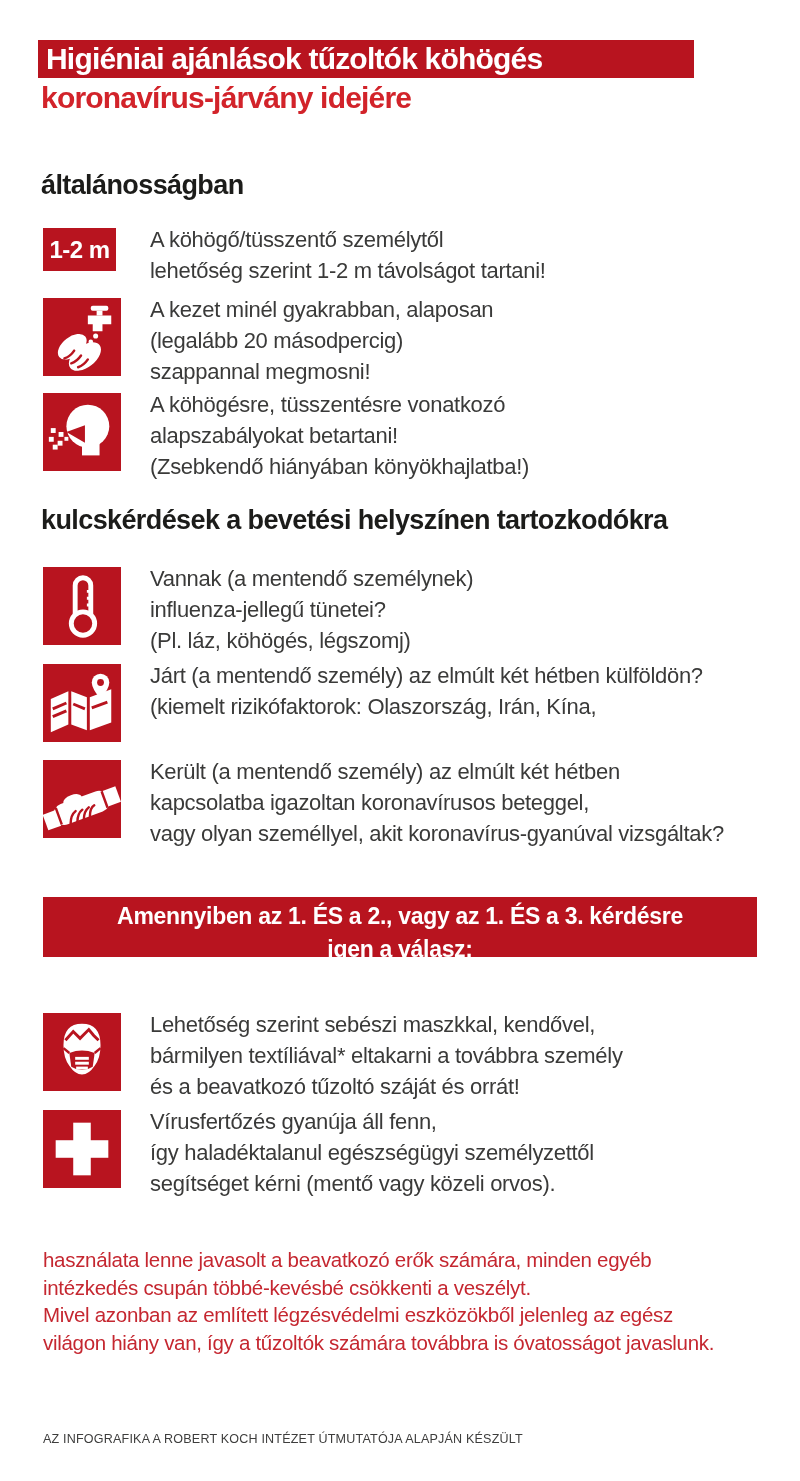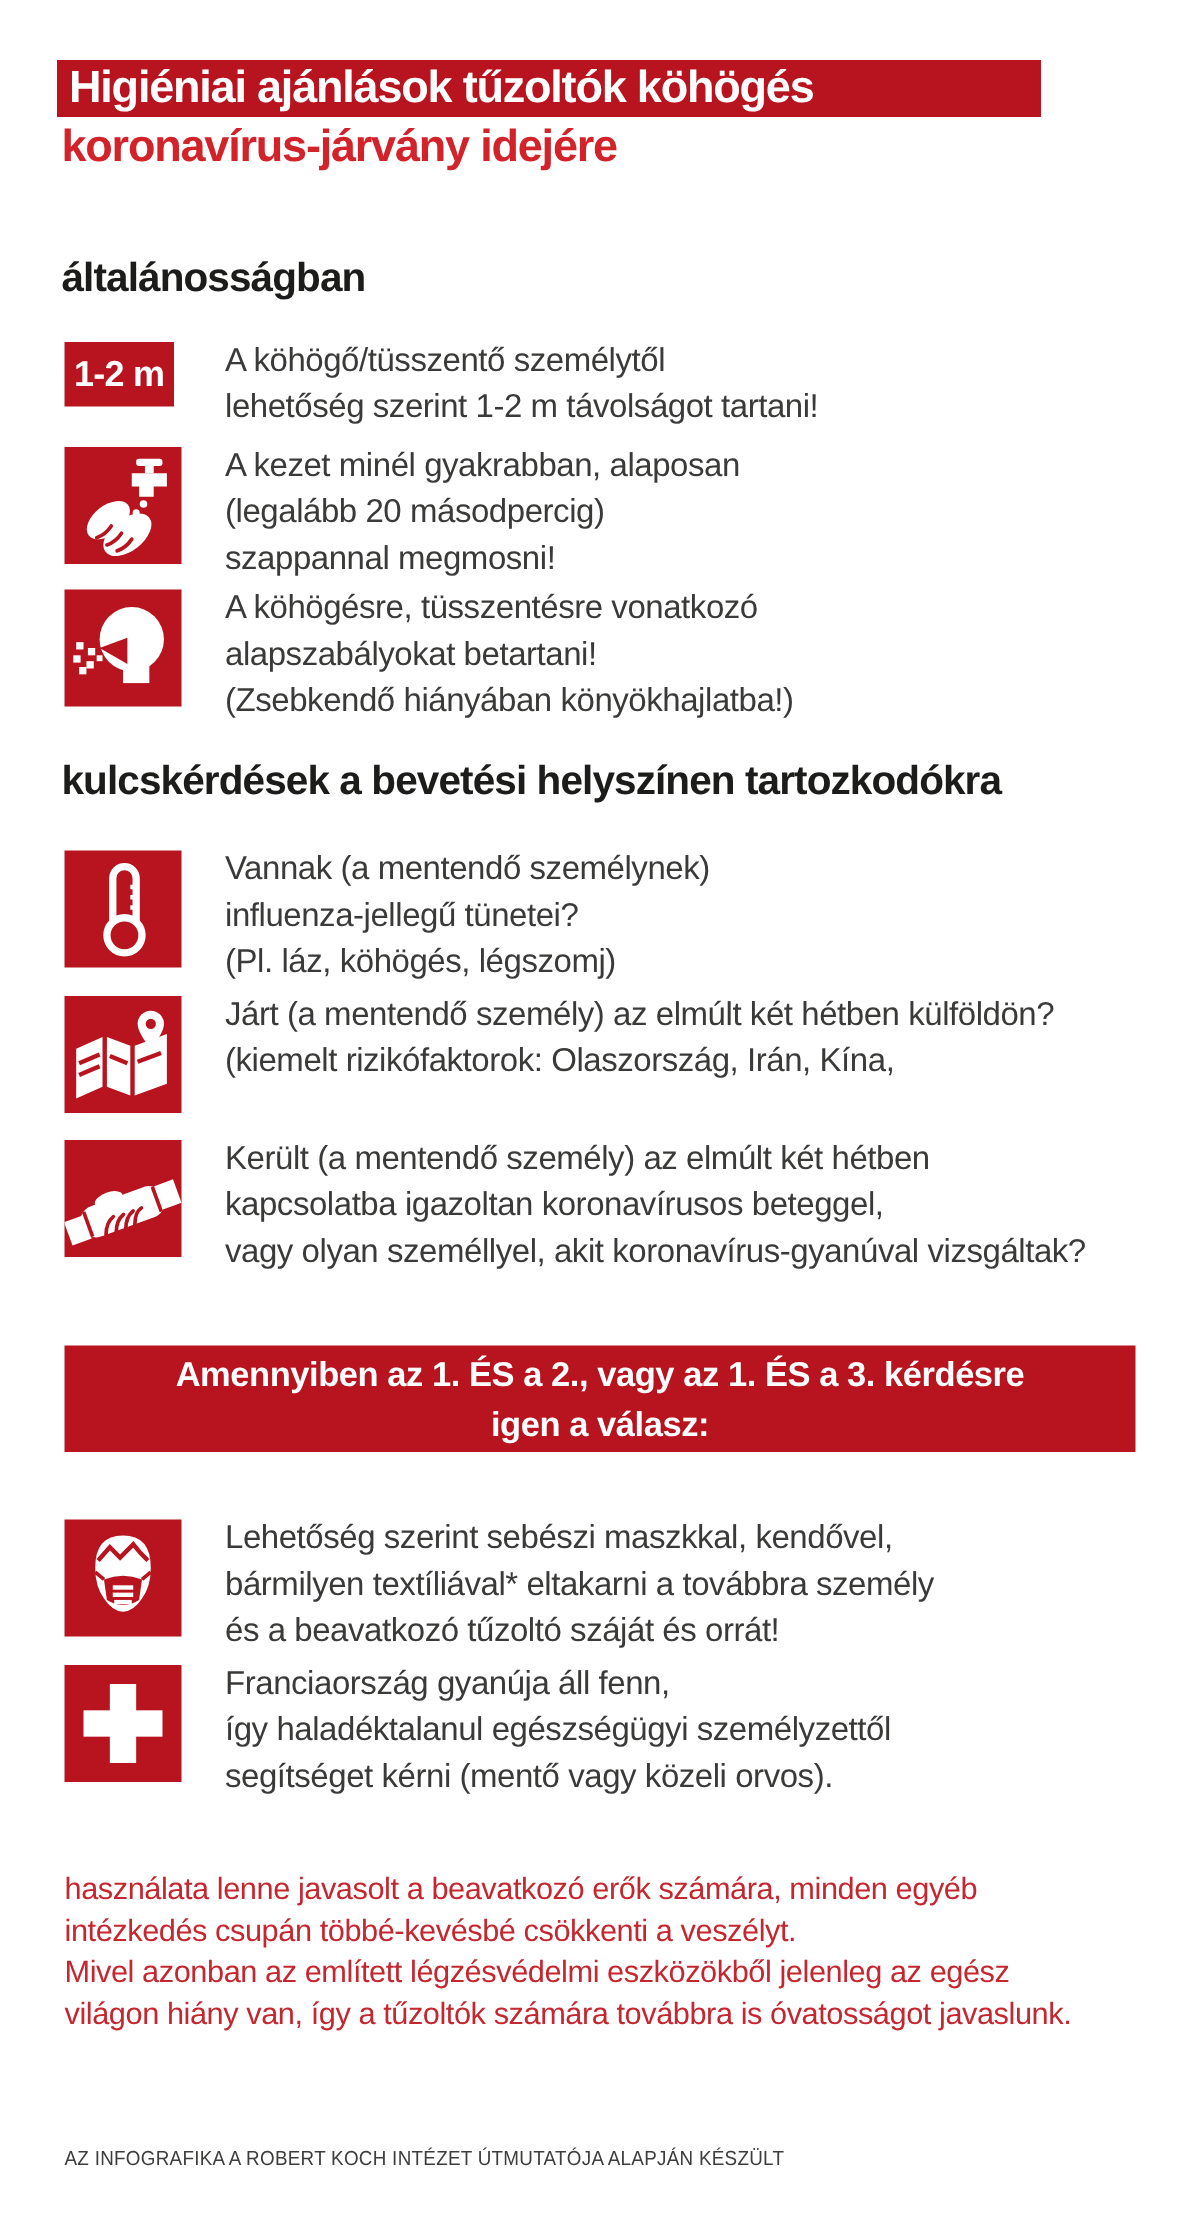--- a/index.html
+++ b/index.html
@@ -37,21 +37,21 @@
     width:73px;height:43px;background:var(--red-primary);color:#fff;
     font-weight:bold;font-size:24px;display:flex;align-items:center;justify-content:center;
     letter-spacing:-0.5px;
   }
   .row-text{
     position:absolute;left:107px;top:-4px;font-size:22px;line-height:31px;
     color:var(--text-body);letter-spacing:-0.3px;white-space:nowrap;
   }
   .row-text div{white-space:nowrap;}
   .banner{
-    position:absolute;left:43px;top:897px;width:714px;height:71px;
+    position:absolute;left:43px;top:897px;width:714px;height:60px;
     background:var(--red-primary);color:#fff;font-size:23px;font-weight:bold;
     text-align:center;line-height:33px;padding-top:3px;box-sizing:border-box;
     letter-spacing:-0.3px;
   }
   .footnote{
     position:absolute;left:43px;top:1246px;font-size:20.5px;line-height:27.5px;
     color:var(--red-footnote);letter-spacing:-0.3px;white-space:nowrap;
   }
   .footer{
     position:absolute;left:43px;top:1431px;font-size:13.5px;color:#3d3d3c;
@@ -228,21 +228,21 @@
   <div class="row" style="top:1110px;">
     <div class="icon-box">
       <svg viewBox="0 0 80 80" aria-hidden="true">
         <g fill="#fff">
           <rect x="31" y="13" width="18" height="54"></rect>
           <rect x="13" y="31" width="54" height="18"></rect>
         </g>
       </svg>
     </div>
     <div class="row-text">
-      <div>Franciaország gyanúja áll fenn,</div>
+      <div>Vírusfertőzés gyanúja áll fenn,</div>
       <div>így haladéktalanul egészségügyi személyzettől</div>
       <div>segítséget kérni (mentő vagy közeli orvos).</div>
     </div>
   </div>
 
   <div class="footnote">
     <div>használata lenne javasolt a beavatkozó erők számára, minden egyéb</div>
     <div>intézkedés csupán többé-kevésbé csökkenti a veszélyt.</div>
     <div>Mivel azonban az említett légzésvédelmi eszközökből jelenleg az egész</div>
     <div>világon hiány van, így a tűzoltók számára továbbra is óvatosságot javaslunk.</div>

